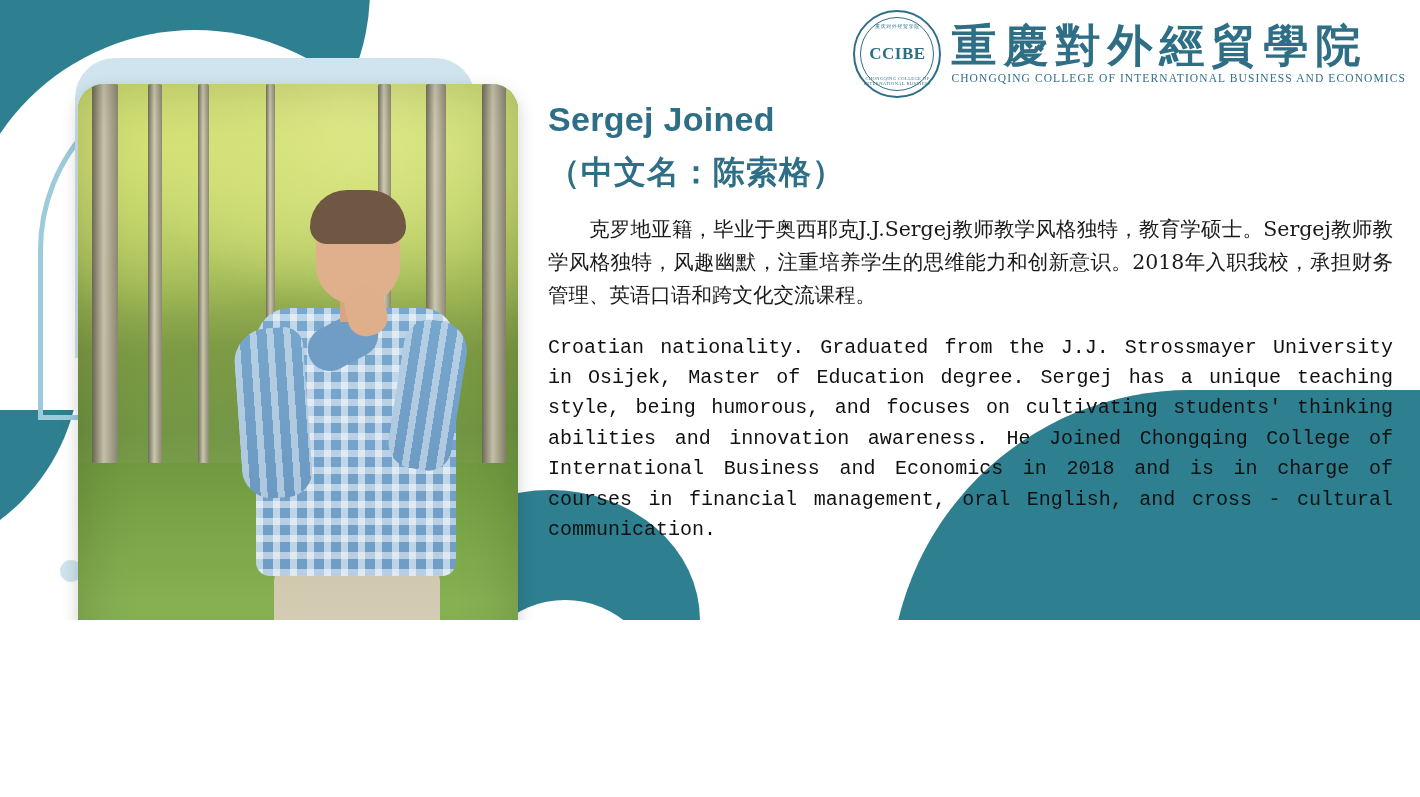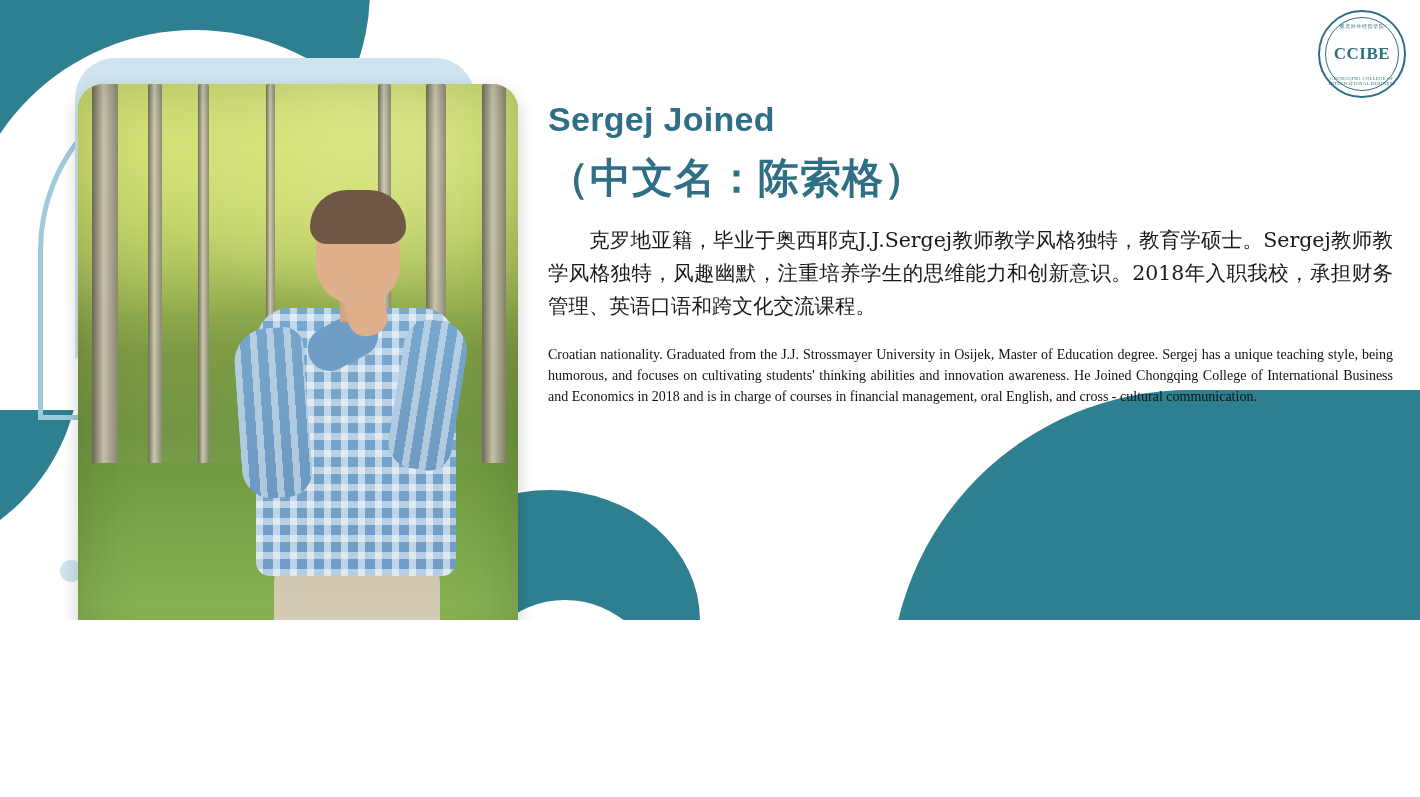--- a/index.html
+++ b/index.html
@@ -304,37 +304,37 @@
   .name-en {
     font-family: "Liberation Sans", sans-serif;
     font-size: 34px;
     font-weight: bold;
     color: #2e6f86;
     margin: 0 0 12px 0;
     letter-spacing: .3px;
   }
   .name-cn {
     font-family: "DejaVu Serif", serif;
-    font-size: 41px;
+    font-size: 32px;
     color: #2e6f86;
     margin: 0 0 18px 0;
     letter-spacing: 1px;
   }
   .para-cn {
     font-family: "DejaVu Serif", serif;
     font-size: 20.5px;
     line-height: 1.62;
     color: #1a1a1a;
     text-indent: 2em;
     margin: 0 0 20px 0;
     text-align: justify;
   }
   .para-en {
-    font-family: Liberation Serif, serif;
-    font-size: 14px;
+    font-family: Liberation Mono, monospace;
+    font-size: 20px;
     line-height: 1.52;
     color: #111111;
     margin: 0;
     text-align: justify;
   }
 </style>
 </head>
 <body>
 
 <div class="slide">
@@ -395,20 +395,24 @@
       <div class="photo-vignette"></div>
     </div>
   </div>
 
   <div class="logo-area">
     <div class="logo-seal">
       <div class="seal-top">重庆对外经贸学院</div>
       <div class="seal-mark">CCIBE</div>
       <div class="seal-bottom">CHONGQING COLLEGE OF INTERNATIONAL BUSINESS</div>
     </div>
+    <div class="logo-text">
+      <div class="logo-cn">重慶對外經貿學院</div>
+      <div class="logo-en">CHONGQING COLLEGE OF INTERNATIONAL BUSINESS AND ECONOMICS</div>
+    </div>
   </div>
 
   <div class="content">
     <h1 class="name-en">Sergej Joined</h1>
     <h2 class="name-cn">（中文名：陈索格）</h2>
     <p class="para-cn">克罗地亚籍，毕业于奥西耶克J.J.Sergej教师教学风格独特，教育学硕士。Sergej教师教学风格独特，风趣幽默，注重培养学生的思维能力和创新意识。2018年入职我校，承担财务管理、英语口语和跨文化交流课程。</p>
     <p class="para-en">Croatian nationality. Graduated from the J.J. Strossmayer University in Osijek, Master of Education degree. Sergej has a unique teaching style, being humorous, and focuses on cultivating students' thinking abilities and innovation awareness. He Joined Chongqing College of International Business and Economics in 2018 and is in charge of courses in financial management, oral English, and cross - cultural communication.</p>
   </div>
 
 </div>

